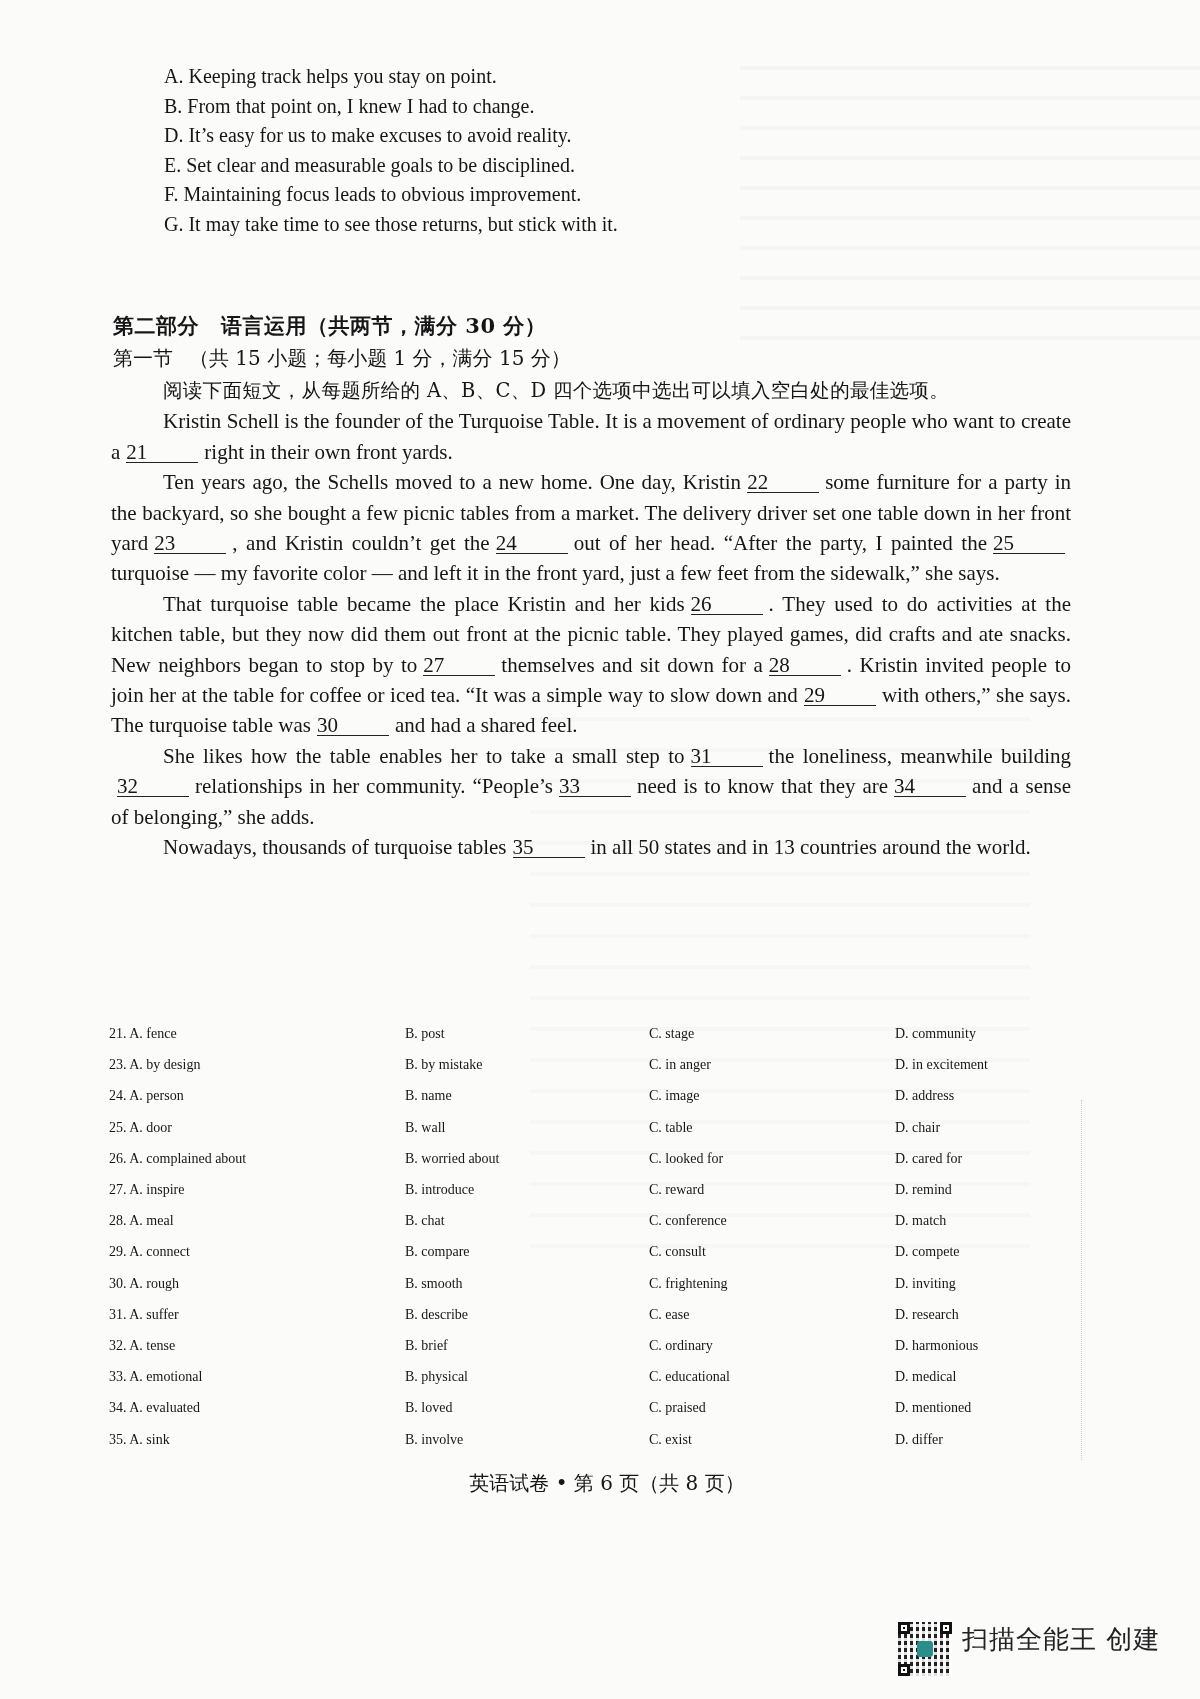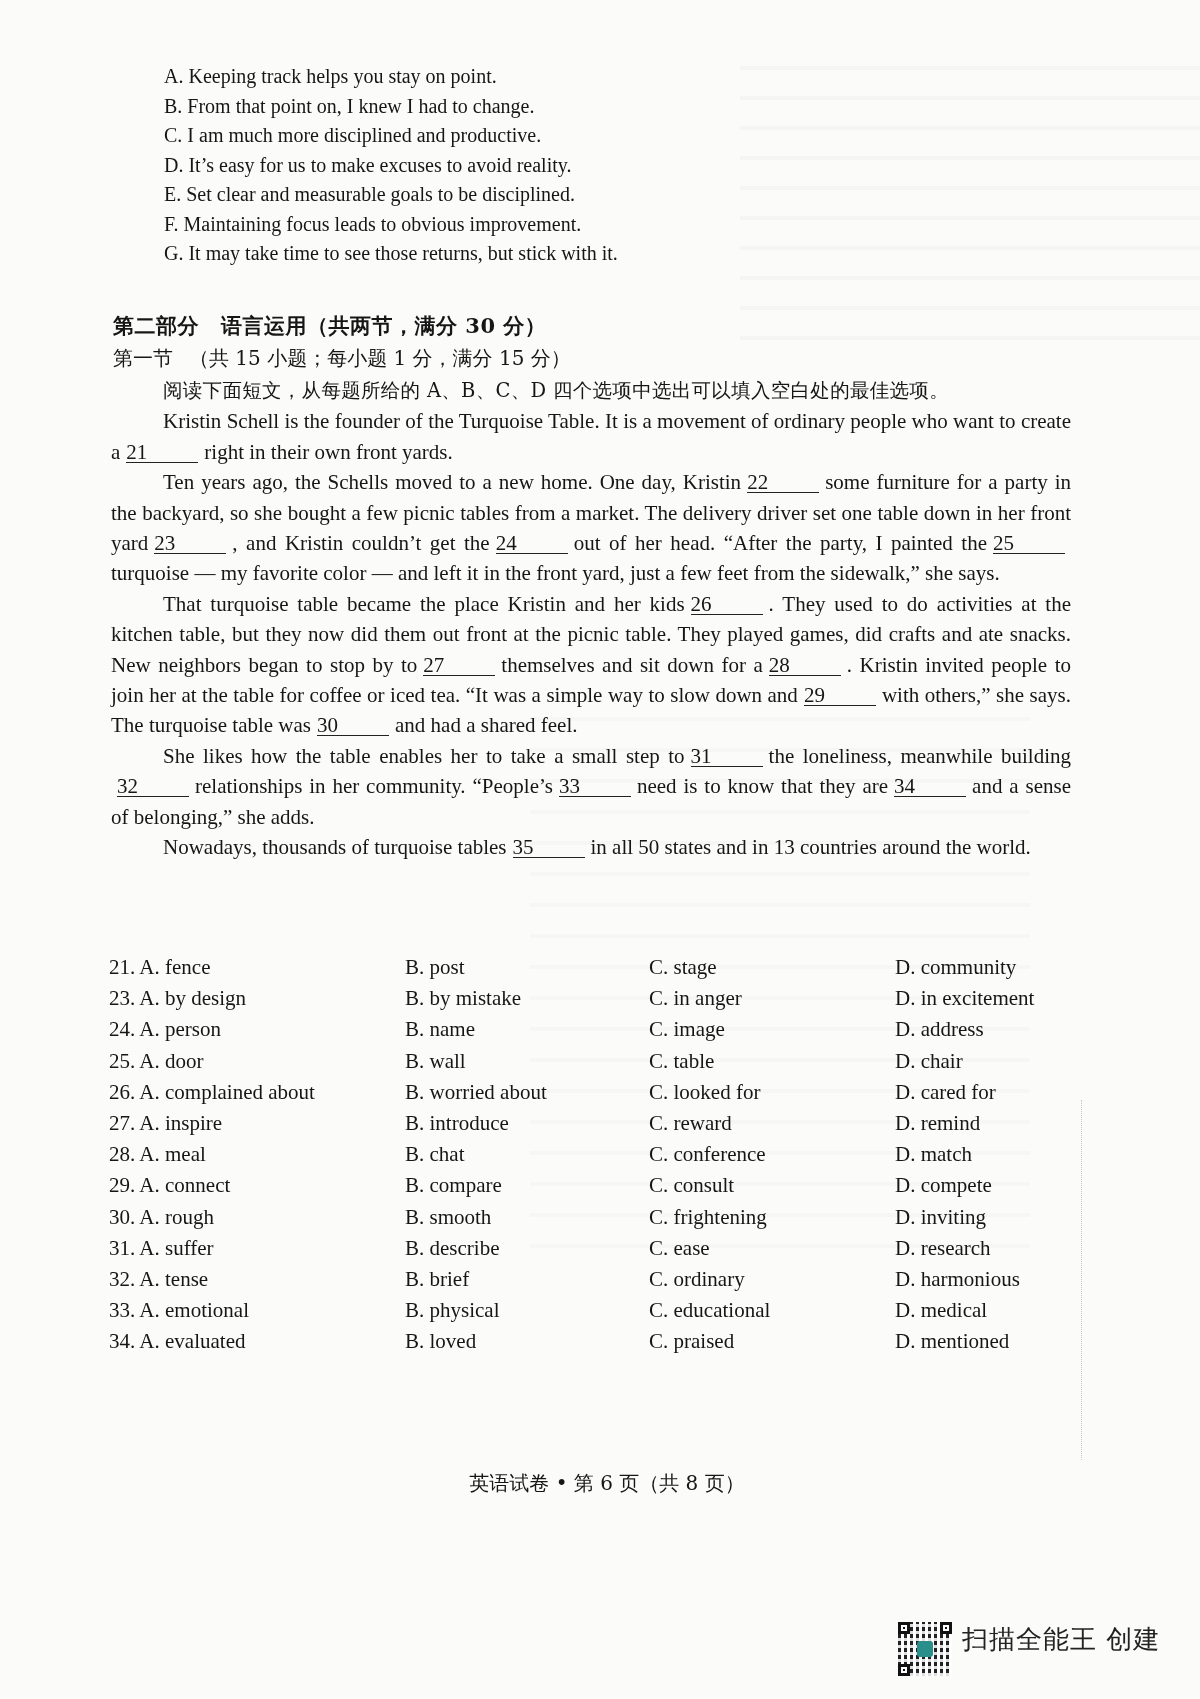--- a/index.html
+++ b/index.html
@@ -28,21 +28,21 @@
     .section-heading { position: absolute; left: 113px; top: 312px; font-size: 21px; font-weight: bold; font-family: "DejaVu Serif", serif; letter-spacing: 0.5px; }
     .section-heading .gap { display: inline-block; width: 22px; }
     .subsection-heading { position: absolute; left: 113px; top: 345px; font-size: 20px; font-family: "DejaVu Serif", serif; }
     .subsection-heading .gap { display: inline-block; width: 16px; }
 
     .passage { position: absolute; left: 111px; top: 376px; width: 960px; font-size: 21px; line-height: 30.4px; text-align: justify; }
     .passage p { margin: 0; text-indent: 52px; }
     .passage p.instr { font-family: "DejaVu Serif", serif; font-size: 19.5px; letter-spacing: 0.3px; }
     .blank { display: inline-block; min-width: 72px; text-align: left; border-bottom: 1px solid #222; line-height: 20px; margin: 0 6px; text-indent: 0; }
 
-    .choices { position: absolute; left: 109px; top: 952px; font-size: 21px; line-height: 31.2px; }
+    .choices { position: absolute; left: 109px; top: 1018px; font-size: 14px; line-height: 31.2px; }
     .choice-row { display: flex; white-space: nowrap; }
     .choice-row span { display: inline-block; }
     .c-a { width: 296px; }
     .c-b { width: 244px; }
     .c-c { width: 246px; }
     .c-d { width: 200px; }
 
     .footer { position: absolute; left: 14px; right: 0; top: 1470px; text-align: center; font-size: 20px; font-family: "DejaVu Serif", serif; }
 
     .watermark { position: absolute; left: 898px; top: 1622px; display: flex; }
@@ -61,21 +61,20 @@
 <body>
 
 <div class="page">
   <div class="ghost"></div>
   <div class="ghost2"></div>
   <div class="frame-line"></div>
 
   <div class="options-block">
     <div>A. Keeping track helps you stay on point.</div>
     <div>B. From that point on, I knew I had to change.</div>
-    <div>C. I am much more disciplined and productive.</div>
     <div>D. It’s easy for us to make excuses to avoid reality.</div>
     <div>E. Set clear and measurable goals to be disciplined.</div>
     <div>F. Maintaining focus leads to obvious improvement.</div>
     <div>G. It may take time to see those returns, but stick with it.</div>
   </div>
 
   <div class="section-heading">
     <span>第二部分</span><span class="gap"></span><span>语言运用（共两节，满分 30 分）</span>
   </div>
   <div class="subsection-heading">
@@ -172,20 +171,26 @@
         <span class="c-a">33. A. emotional</span>
         <span class="c-b">B. physical</span>
         <span class="c-c">C. educational</span>
         <span class="c-d">D. medical</span>
       </div>
       <div class="choice-row">
         <span class="c-a">34. A. evaluated</span>
         <span class="c-b">B. loved</span>
         <span class="c-c">C. praised</span>
         <span class="c-d">D. mentioned</span>
+      </div>
+      <div class="choice-row">
+        <span class="c-a">35. A. sink</span>
+        <span class="c-b">B. involve</span>
+        <span class="c-c">C. exist</span>
+        <span class="c-d">D. differ</span>
       </div>
     </div>
 
   <div class="footer">英语试卷 • 第 6 页（共 8 页）</div>
 
   <div class="watermark">
     <div class="qr">
       <span class="finder f1"></span>
         <span class="finder f2"></span>
         <span class="finder f3"></span>

